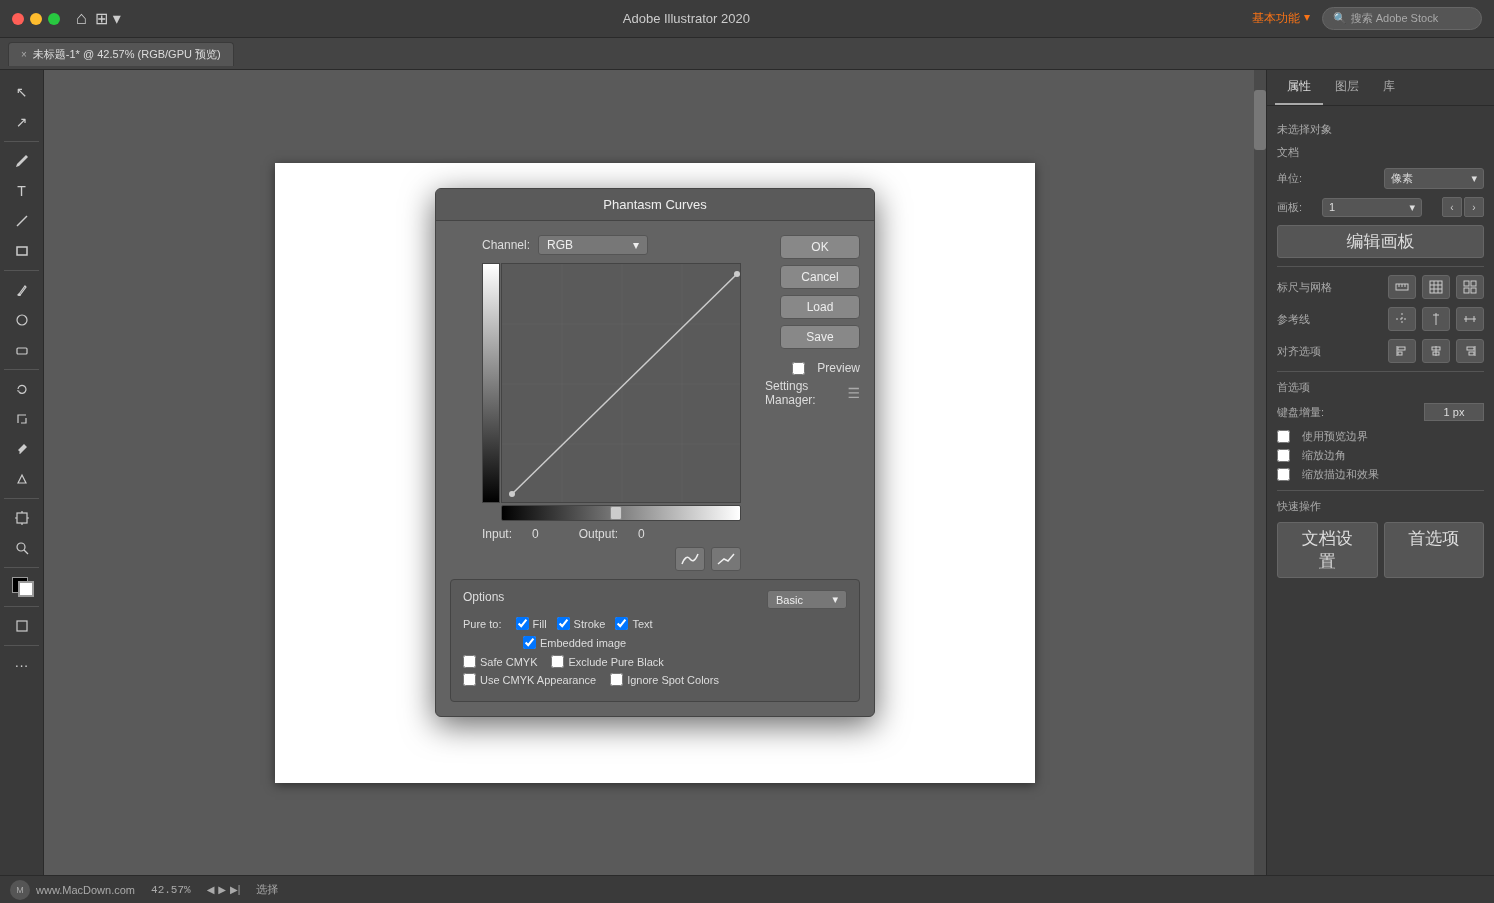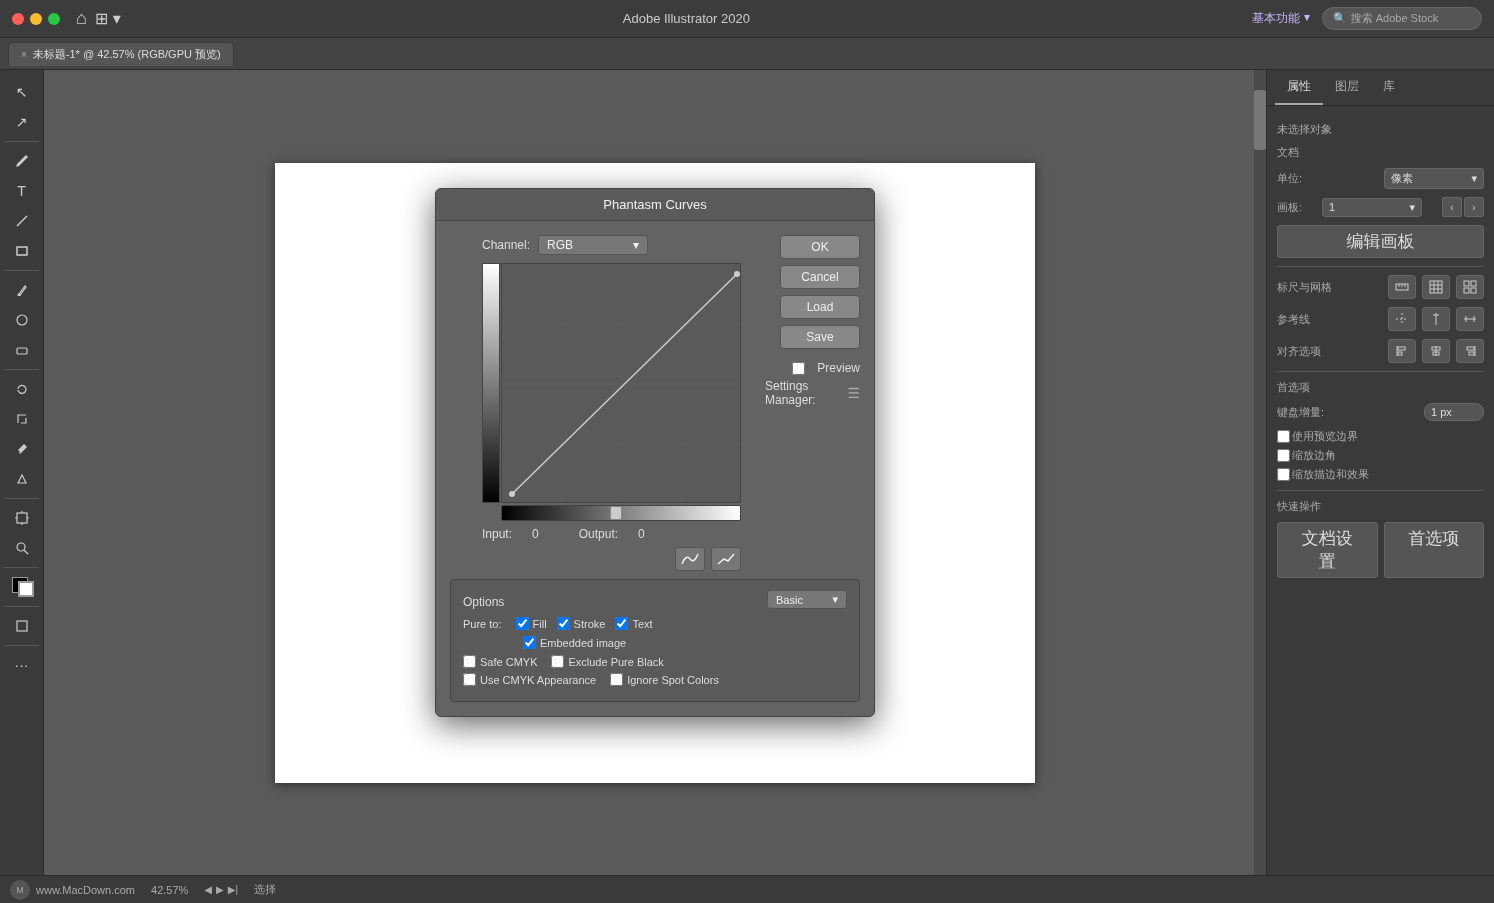--- a/index.html
+++ b/index.html
@@ -54,21 +54,21 @@
       font-size: 13px;
     }
     .titlebar-right {
       display: flex;
       align-items: center;
       gap: 12px;
     }
     .titlebar-workspace {
       display: flex;
       gap: 4px;
-      color: #c4b5fd;
+      color: #f97316;
       font-size: 12px;
     }
     .titlebar-search {
       background: #555;
       border: 1px solid #666;
       border-radius: 12px;
       padding: 3px 10px;
       color: #aaa;
       font-size: 11px;
       width: 160px;
@@ -254,22 +254,23 @@
       display: flex;
       align-items: center;
       justify-content: space-between;
     }
     .panel-input {
       background: #555;
       border: 1px solid #666;
       color: #ddd;
       font-size: 11px;
       padding: 2px 6px;
-      border-radius: 8px;
+      border-radius: 0;
       width: 60px;
+      text-align: center;
     }
     .panel-btn {
       background: #555;
       border: 1px solid #666;
       color: #ddd;
       font-size: 17px;
       padding: 4px 18px;
       border-radius: 3px;
       cursor: pointer;
       width: 100%;
@@ -295,21 +296,21 @@
       color: #ccc;
     }
     .panel-divider {
       height: 1px;
       background: #555;
       margin: 8px 0;
     }
     .panel-checkbox-row {
       display: flex;
       align-items: center;
-      gap: 2px;
+      gap: 12px;
       margin-bottom: 4px;
     }
     .panel-checkbox-row input[type="checkbox"] {
       cursor: pointer;
     }
     .nav-arrows {
       display: flex;
       gap: 2px;
     }
     .nav-arrow {
@@ -449,21 +450,21 @@
     
     .dialog-options {
       background: #5a5a5a;
       border: 1px solid #444;
       border-radius: 4px;
       padding: 10px 12px;
       margin-top: 8px;
     }
     .dialog-options-header {
       display: flex;
-      align-items: flex-end;
+      align-items: flex-start;
       justify-content: space-between;
       margin-bottom: 8px;
     }
     .options-label {
       font-size: 12px;
       color: #ddd;
     }
     .options-select {
       background: #777;
       border: 1px solid #555;
@@ -542,20 +543,21 @@
       border-radius: 50%;
       background: #555;
       display: flex;
       align-items: center;
       justify-content: center;
       font-size: 9px;
       color: #aaa;
     }
     .statusbar-zoom {
       color: #aaa;
+      font-family: Liberation Mono, monospace;
     }
     .statusbar-nav {
       display: flex;
       gap: 4px;
     }
     .statusbar-nav-btn {
       font-size: 10px;
       color: #aaa;
       cursor: pointer;
     }

